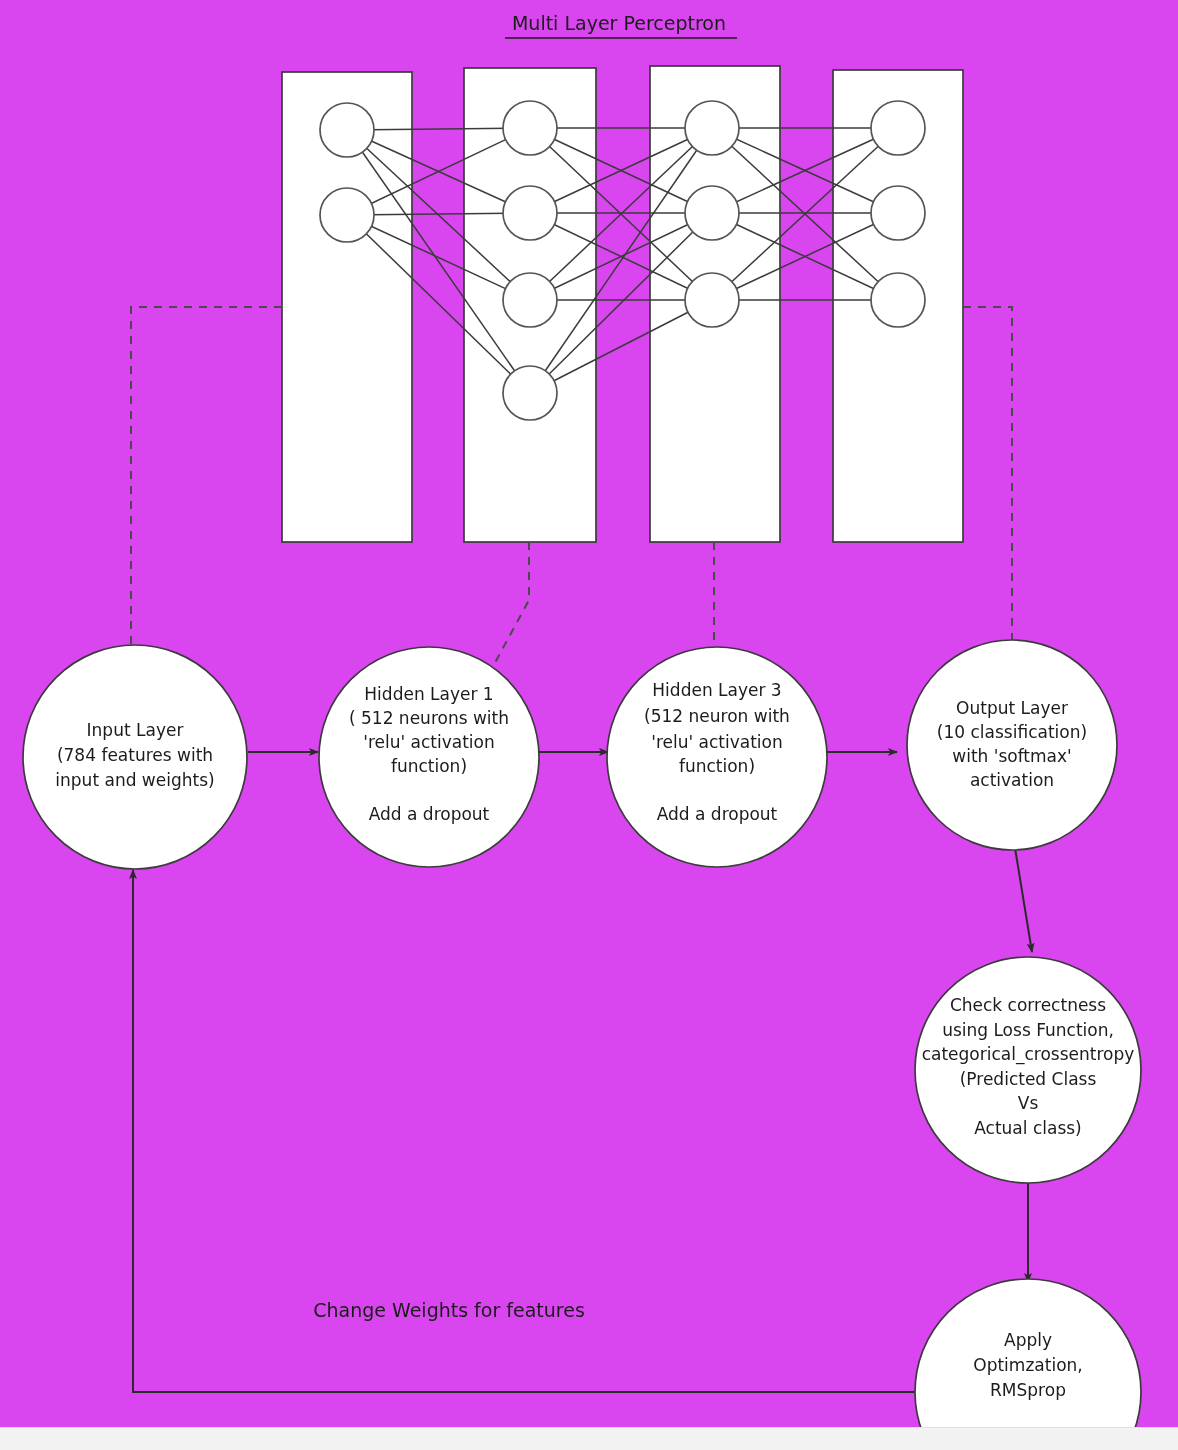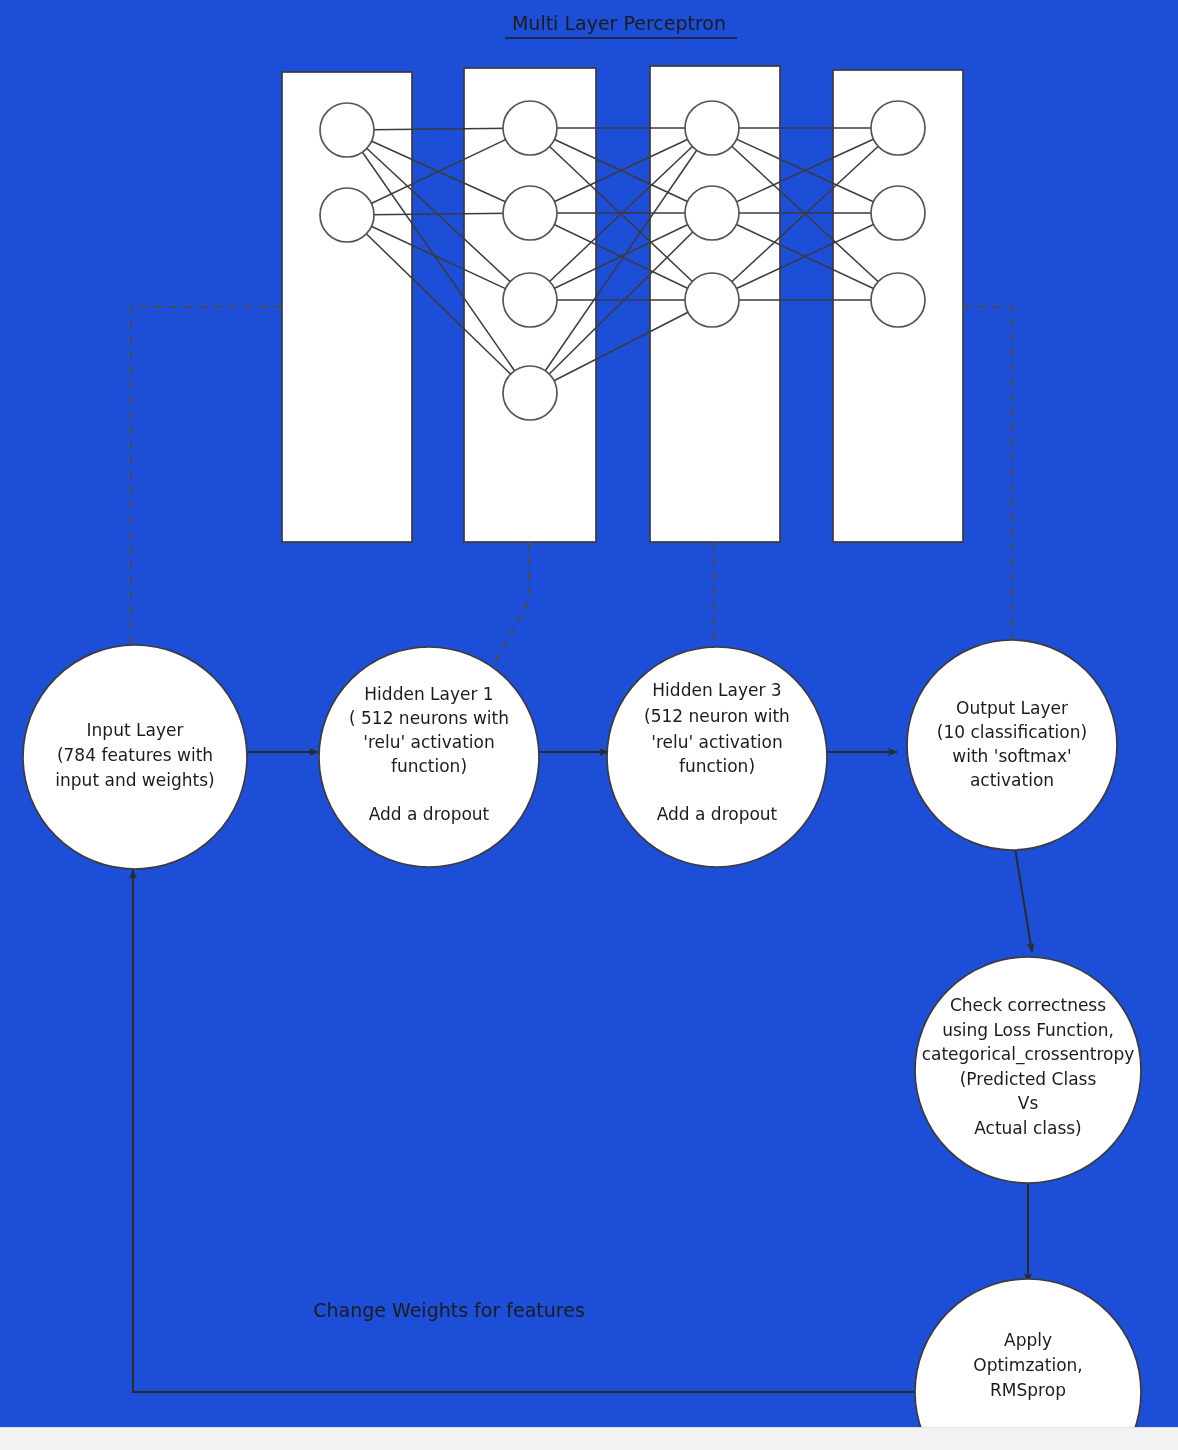--- a/index.html
+++ b/index.html
@@ -7,21 +7,21 @@
     padding: 0;
     background: #ffffff;
   }
   body {
     font-family: "DejaVu Sans", "Liberation Sans", sans-serif;
   }
   #page {
     position: relative;
     width: 1178px;
     height: 1450px;
-    background: #1d4ed8;
+    background: #d946ef;
     overflow: hidden;
   }
   #bottom-strip {
     position: absolute;
     left: 0;
     bottom: 0;
     width: 1178px;
     height: 22px;
     background: #f2f2f2;
     border-top: 1px solid #e2e2e2;

